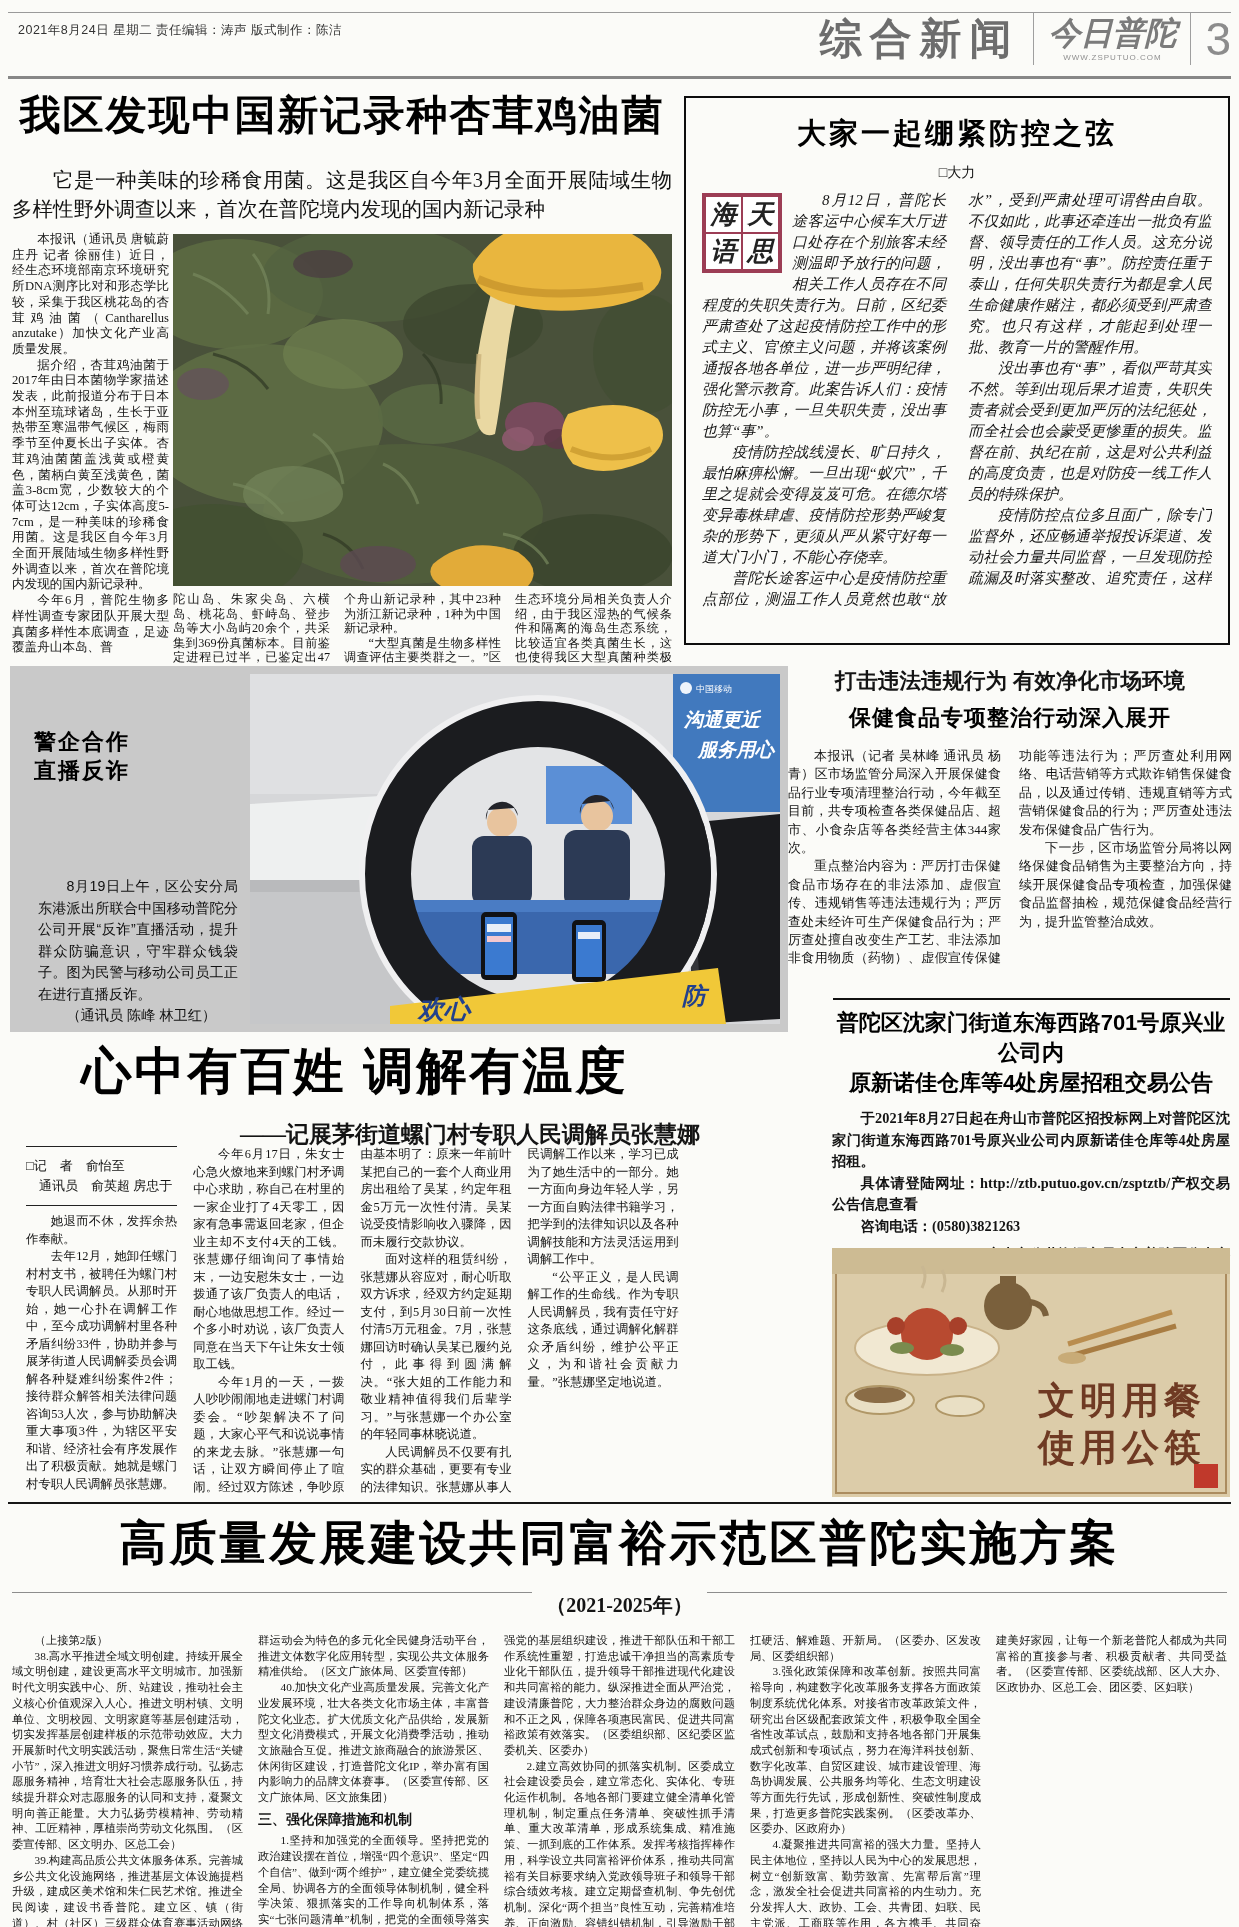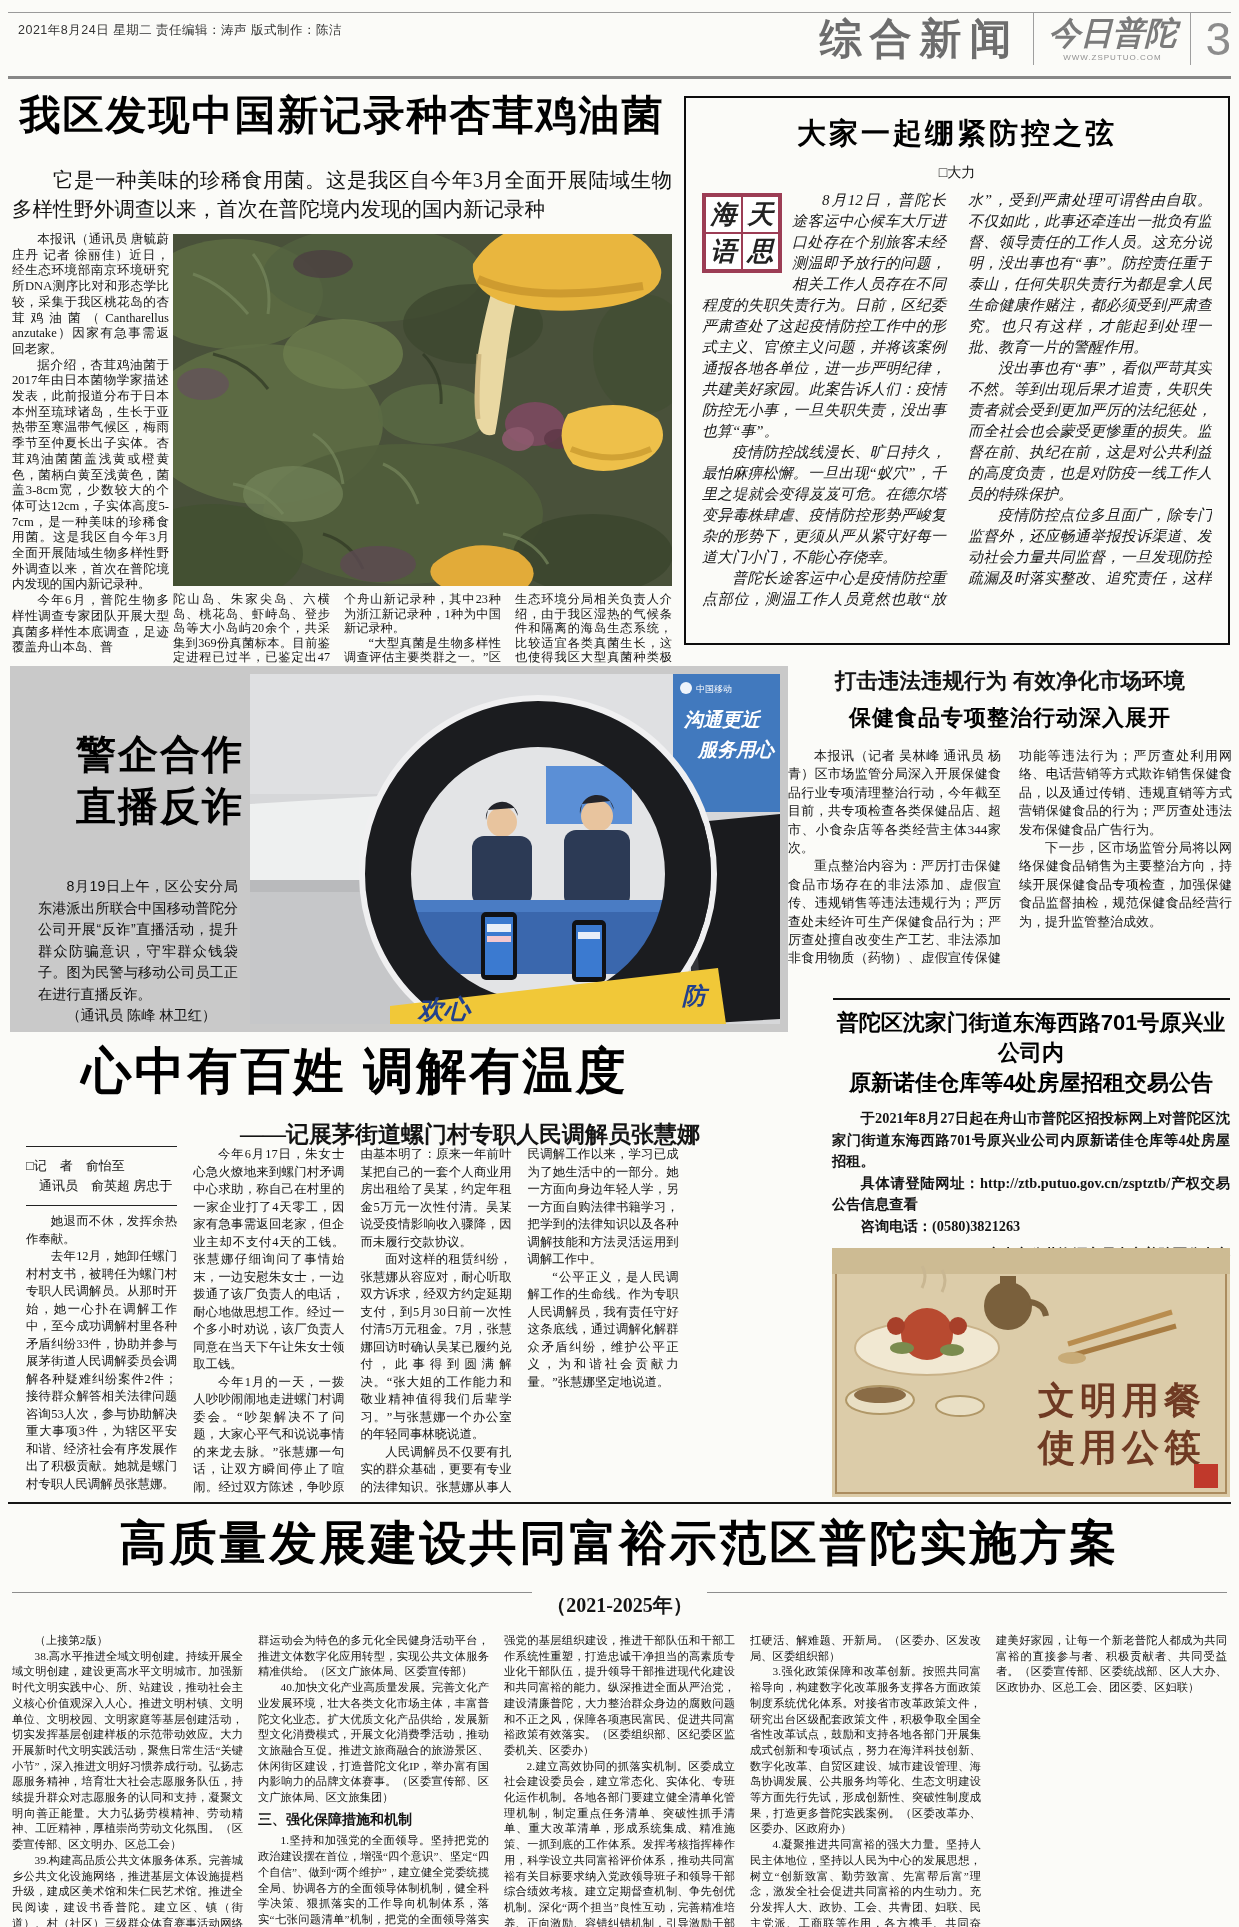--- a/index.html
+++ b/index.html
@@ -31,21 +31,21 @@
   .com-by{font-size:14px;text-align:center;margin:10px 0 8px;font-family:"Liberation Sans",sans-serif}
   .com-body{column-count:2;column-gap:22px;column-fill:auto;height:432px;overflow:hidden;
             font-size:15px;line-height:21px;font-style:italic}
   .com-body p{margin:0;text-indent:2em;text-align:justify}
   .seal4{float:left;width:80px;height:80px;border:3px solid #9c3d55;display:grid;
          grid-template-columns:1fr 1fr;margin:3px 10px 4px 0;background:#fff}
   .seal4 span{display:flex;align-items:center;justify-content:center;font-size:26px;font-weight:bold;
          font-style:italic;color:#222;border:1.5px solid #9c3d55}
   
   .graybox{background:#c9c9c9}
-  .pol-t{font-size:40px;line-height:1.3;text-align:right;letter-spacing:2px}
+  .pol-t{font-size:22px;line-height:1.3;text-align:left;letter-spacing:2px}
   .pol-cap{font-size:14.2px;line-height:21.5px;font-family:"Liberation Sans",sans-serif;color:#101010}
   
   .hk{font-size:21.5px;font-weight:700;text-align:center;font-family:"Liberation Sans",sans-serif}
   .hh{font-size:22px;letter-spacing:1px;text-align:center}
   .hbody{column-count:2;column-gap:18px;column-fill:auto;height:234px;overflow:hidden;font-size:13px;line-height:18.4px}
   
   .not-h{font-size:22px;line-height:30px;text-align:center}
   .not-b{font-size:14.3px;line-height:21.5px;font-weight:bold}
   .not-sig{font-size:14.3px;font-weight:bold;text-align:right;line-height:22px}
   
@@ -80,21 +80,21 @@
     </div>
     <div class="vline"></div>
     <div class="pgno">3</div>
   </div>
   <div class="abs" style="left:8px;top:76px;width:1223px;height:3px;background:#878787"></div>
 
   <div class="abs" style="left:10px;top:92px;width:664px;height:570px">
     <div class="hd lead-h1">我区发现中国新记录种杏茸鸡油菌</div>
     <div class="abs lead-deck" style="left:2px;top:74px;width:660px">它是一种美味的珍稀食用菌。这是我区自今年3月全面开展陆域生物多样性野外调查以来，首次在普陀境内发现的国内新记录种</div>
     <div class="abs lead-col jt" style="left:2px;top:140px">
-      <p class="bp">本报讯（通讯员 唐毓蔚 庄丹 记者 徐丽佳）近日，经生态环境部南京环境研究所DNA测序比对和形态学比较，采集于我区桃花岛的杏茸鸡油菌（Cantharellus anzutake）因家有急事需返回老家。</p>
+      <p class="bp">本报讯（通讯员 唐毓蔚 庄丹 记者 徐丽佳）近日，经生态环境部南京环境研究所DNA测序比对和形态学比较，采集于我区桃花岛的杏茸鸡油菌（Cantharellus anzutake）加快文化产业高质量发展。</p>
       <p class="bp">据介绍，杏茸鸡油菌于2017年由日本菌物学家描述发表，此前报道分布于日本本州至琉球诸岛，生长于亚热带至寒温带气候区，梅雨季节至仲夏长出子实体。杏茸鸡油菌菌盖浅黄或橙黄色，菌柄白黄至浅黄色，菌盖3-8cm宽，少数较大的个体可达12cm，子实体高度5-7cm，是一种美味的珍稀食用菌。这是我区自今年3月全面开展陆域生物多样性野外调查以来，首次在普陀境内发现的国内新记录种。</p>
       <p class="bp">今年6月，普陀生物多样性调查专家团队开展大型真菌多样性本底调查，足迹覆盖舟山本岛、普</p>
     </div>
 
     <svg class="abs" style="left:163px;top:142px" width="499" height="352" viewBox="0 0 499 352">
       <rect width="499" height="352" fill="#49513a"></rect>
       <g>
         <ellipse cx="60" cy="60" rx="90" ry="55" fill="#5c6a42" opacity=".9"></ellipse>
         <ellipse cx="200" cy="40" rx="110" ry="48" fill="#536140" opacity=".8"></ellipse>
         <ellipse cx="90" cy="190" rx="120" ry="80" fill="#5f6e45" opacity=".85"></ellipse>
@@ -142,21 +142,21 @@
   <div class="abs combox" style="left:684px;top:96px;width:546px;height:549px">
     <div class="hd com-h">大家一起绷紧防控之弦</div>
     <div class="com-by">□大力</div>
     <div class="com-body">
       <div class="seal4">
         <span>海</span>
         <span>天</span>
         <span>语</span>
         <span>思</span>
       </div>
-      <p>8月12日，普陀长途客运中心候车大厅进口处存在个别旅客未经测温即予放行的问题，相关工作人员存在不同程度的失职失责行为。日前，区纪委严肃查处了这起疫情防控工作中的形式主义、官僚主义问题，并将该案例通报各地各单位，进一步严明纪律，共建美好家园。此案告诉人们：疫情防控无小事，一旦失职失责，没出事也算“事”。</p>
+      <p>8月12日，普陀长途客运中心候车大厅进口处存在个别旅客未经测温即予放行的问题，相关工作人员存在不同程度的失职失责行为。日前，区纪委严肃查处了这起疫情防控工作中的形式主义、官僚主义问题，并将该案例通报各地各单位，进一步严明纪律，强化警示教育。此案告诉人们：疫情防控无小事，一旦失职失责，没出事也算“事”。</p>
       <p>疫情防控战线漫长、旷日持久，最怕麻痹松懈。一旦出现“蚁穴”，千里之堤就会变得岌岌可危。在德尔塔变异毒株肆虐、疫情防控形势严峻复杂的形势下，更须从严从紧守好每一道大门小门，不能心存侥幸。</p>
       <p>普陀长途客运中心是疫情防控重点部位，测温工作人员竟然也敢“放水”，受到严肃处理可谓咎由自取。不仅如此，此事还牵连出一批负有监督、领导责任的工作人员。这充分说明，没出事也有“事”。防控责任重于泰山，任何失职失责行为都是拿人民生命健康作赌注，都必须受到严肃查究。也只有这样，才能起到处理一批、教育一片的警醒作用。</p>
       <p>没出事也有“事”，看似严苛其实不然。等到出现后果才追责，失职失责者就会受到更加严厉的法纪惩处，而全社会也会蒙受更惨重的损失。监督在前、执纪在前，这是对公共利益的高度负责，也是对防疫一线工作人员的特殊保护。</p>
       <p>疫情防控点位多且面广，除专门监督外，还应畅通举报投诉渠道、发动社会力量共同监督，一旦发现防控疏漏及时落实整改、追究责任，这样才能使每一个“守门人”都不敢懈怠、不能懈怠。大家一起绷紧防控之弦。</p>
     </div>
   </div>
 
   <div class="abs graybox" style="left:10px;top:666px;width:778px;height:366px">
     <div class="abs hd pol-t" style="left:24px;top:62px;width:210px">
       <div>警企合作</div>

